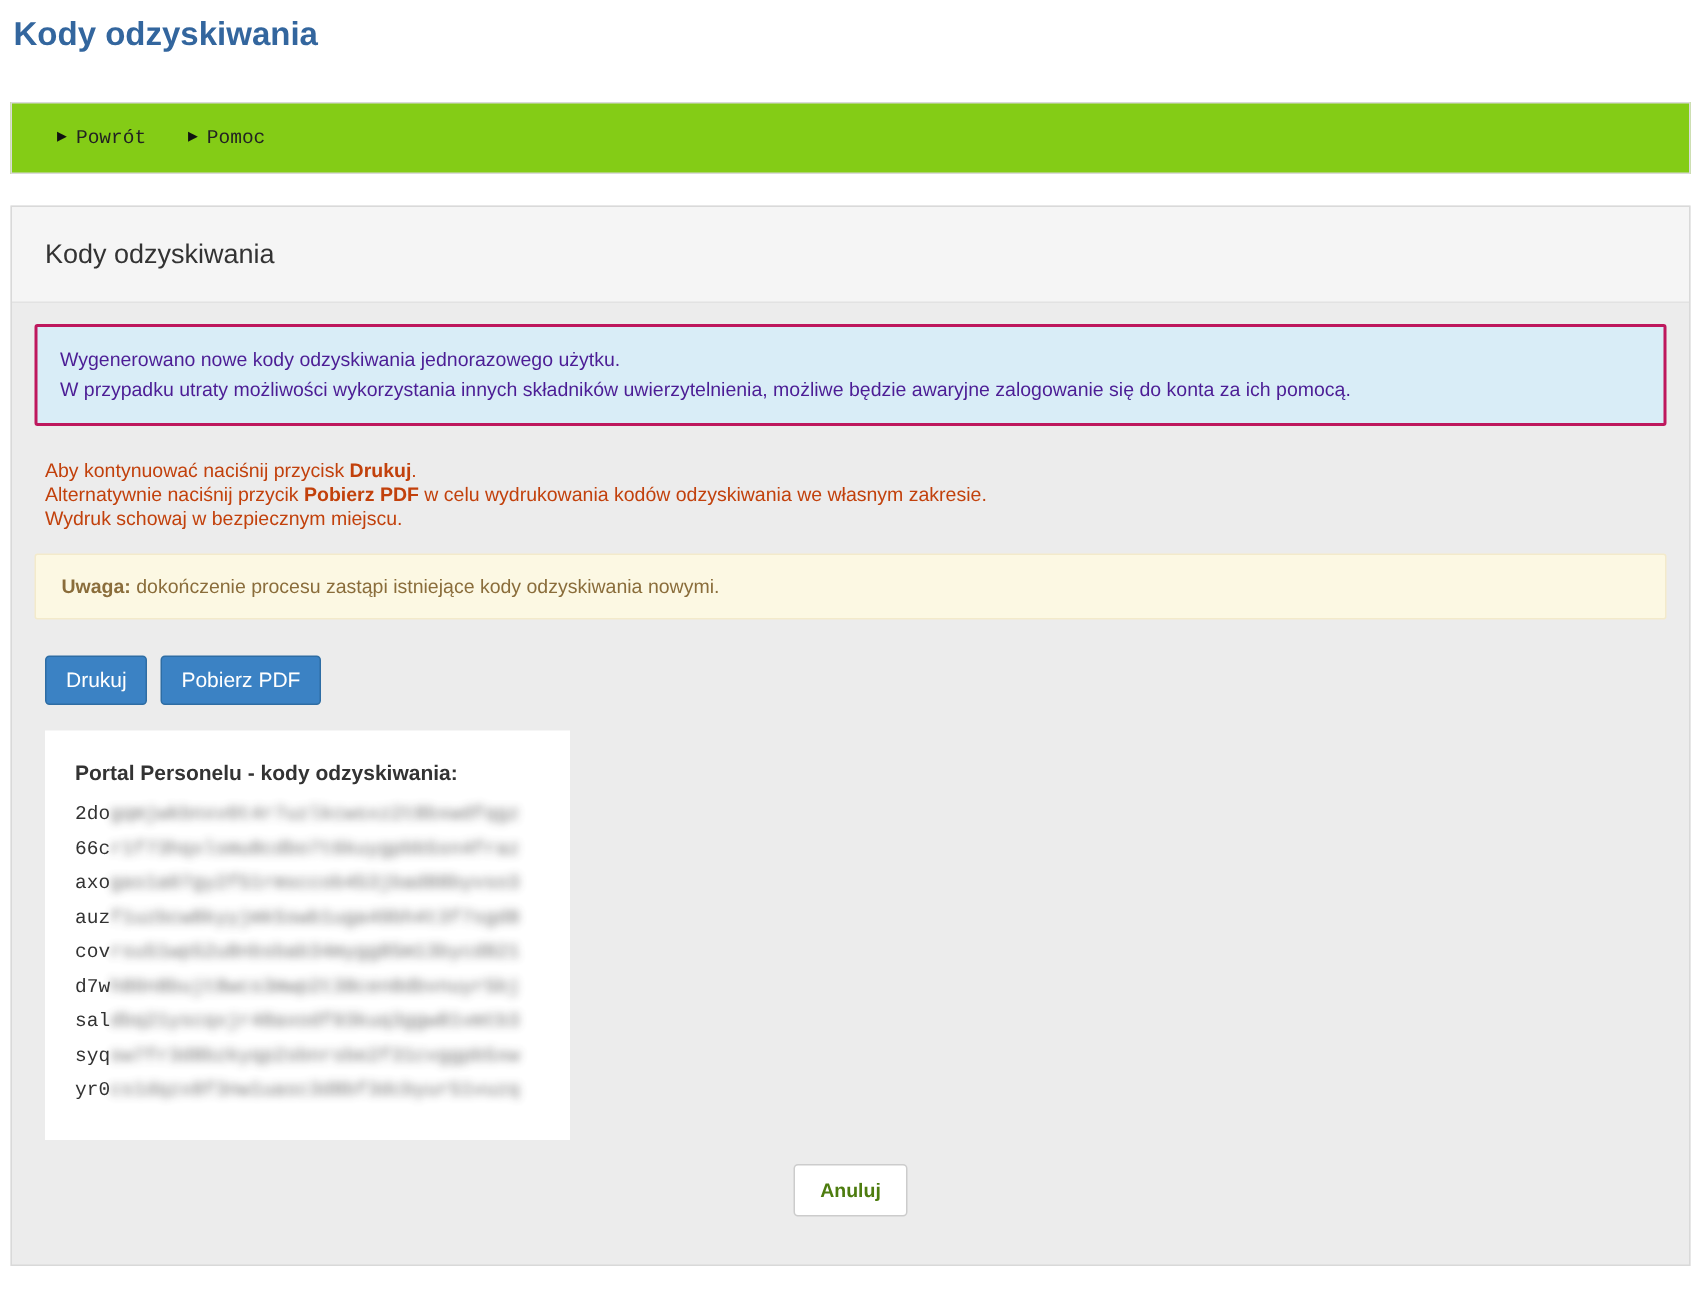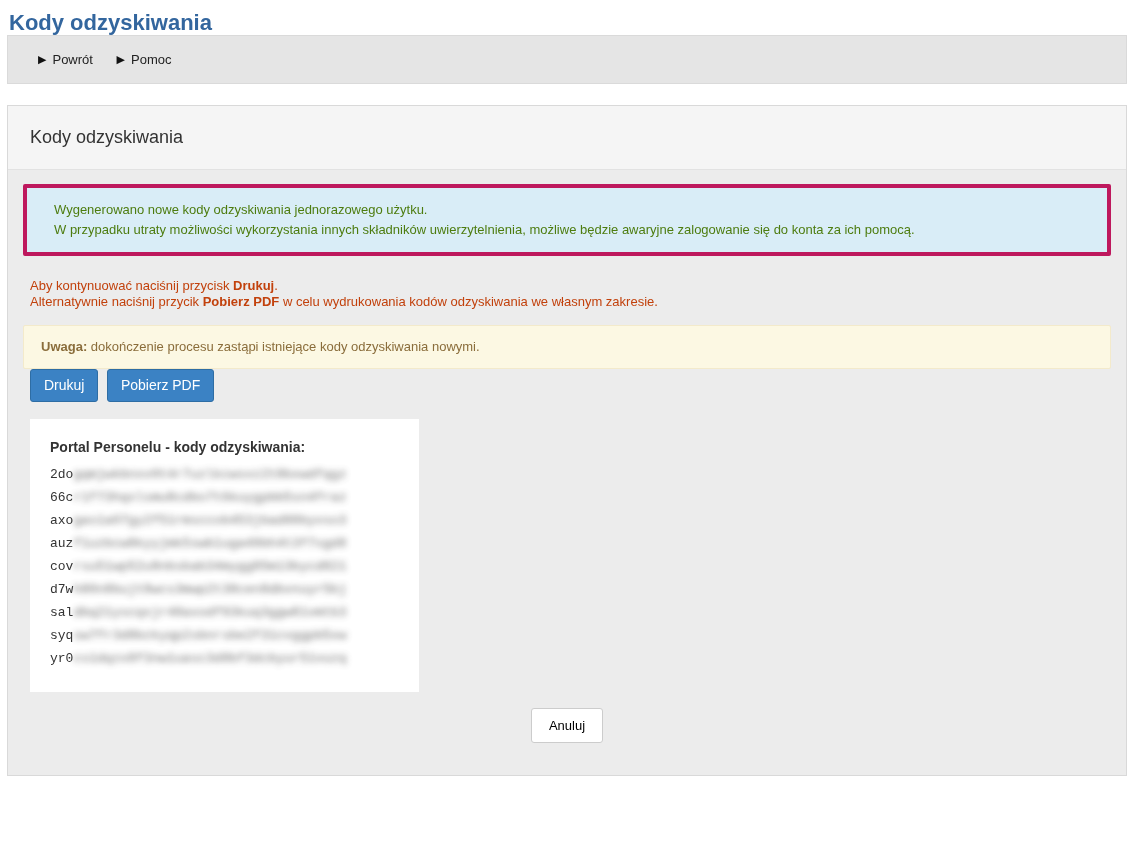--- a/index.html
+++ b/index.html
@@ -14,25 +14,27 @@
 
   .page-title {
     margin: 2px 0 0 2px;
     font-size: 22px;
     font-weight: bold;
     color: #33669e;
     line-height: 25px;
   }
 
   .toolbar {
-    background: #e5e5e5;
+    margin-top: 33px;
+    background: #84cc16;
     border: 1px solid #dadada;
     padding: 15px 12px 15px 30px;
     font-size: 13px;
     line-height: 16px;
+    font-family: Liberation Mono, monospace;
   }
   .toolbar-link {
     color: #222222;
     text-decoration: none;
     margin-right: 20px;
     cursor: pointer;
   }
   .tri {
     font-size: 11px;
     color: #111111;
@@ -52,68 +54,69 @@
     padding: 21px 22px;
     font-size: 18px;
     color: #333333;
     line-height: 21px;
   }
   .panel-body { padding: 14px 15px 32px 15px; }
 
   .alert { font-size: 13px; border-radius: 2px; }
   .alert-info {
     background: #d9edf7;
-    border: 4px solid #be185d;
-    color: #4d7c0f;
-    padding: 12px 27px;
+    border: 2px solid #be185d;
+    color: #4c1d95;
+    padding: 12px 15px;
     line-height: 20px;
   }
   .alert-warning {
     background: #fcf8e3;
     border: 1px solid #f3eacb;
     color: #8a6d3b;
     padding: 12px 17px;
     line-height: 18px;
     margin-top: 15px;
   }
 
   .instructions {
     margin: 22px 0 0 7px;
     font-size: 13px;
     line-height: 16px;
     color: #c2410c;
   }
 
-  .btn-row { margin-left: 7px; }
+  .btn-row { margin-top: 24px; margin-left: 7px; }
   .btn {
     display: inline-block;
     font-family: "Liberation Sans", sans-serif;
     font-size: 14px;
     line-height: 17px;
     border-radius: 3px;
     cursor: pointer;
   }
   .btn-primary {
     background: #3b82c4;
     border: 1px solid #2e6da4;
     color: #ffffff;
     padding: 7px 13px;
     margin-right: 4px;
   }
   .btn-default {
     background: #ffffff;
     border: 1px solid #cccccc;
-    color: #000000;
+    color: #4d7c0f;
     padding: 8px 17px;
     font-size: 13px;
+    font-weight: bold;
   }
 
   .codes-box {
     margin: 17px 0 0 7px;
-    width: 389px;
+    width: 350px;
     background: #ffffff;
     padding: 20px 20px 22px 20px;
   }
   .codes-title {
     font-size: 14px;
     font-weight: bold;
     color: #333333;
     margin-bottom: 8px;
   }
   .code-line {
@@ -149,20 +152,21 @@
     <div class="panel-body">
 
       <div class="alert alert-info">
         <div>Wygenerowano nowe kody odzyskiwania jednorazowego użytku.</div>
         <div>W przypadku utraty możliwości wykorzystania innych składników uwierzytelnienia, możliwe będzie awaryjne zalogowanie się do konta za ich pomocą.</div>
       </div>
 
       <div class="instructions">
         <div><span>Aby kontynuować naciśnij przycisk </span><b>Drukuj</b><span>.</span></div>
         <div><span>Alternatywnie naciśnij przycik </span><b>Pobierz PDF</b><span> w celu wydrukowania kodów odzyskiwania we własnym zakresie.</span></div>
+        <div>Wydruk schowaj w bezpiecznym miejscu.</div>
       </div>
 
       <div class="alert alert-warning"><b>Uwaga:</b><span> dokończenie procesu zastąpi istniejące kody odzyskiwania nowymi.</span></div>
 
       <div class="btn-row">
         <button class="btn btn-primary">Drukuj</button>
         <button class="btn btn-primary">Pobierz PDF</button>
       </div>
 
       <div class="codes-box">

